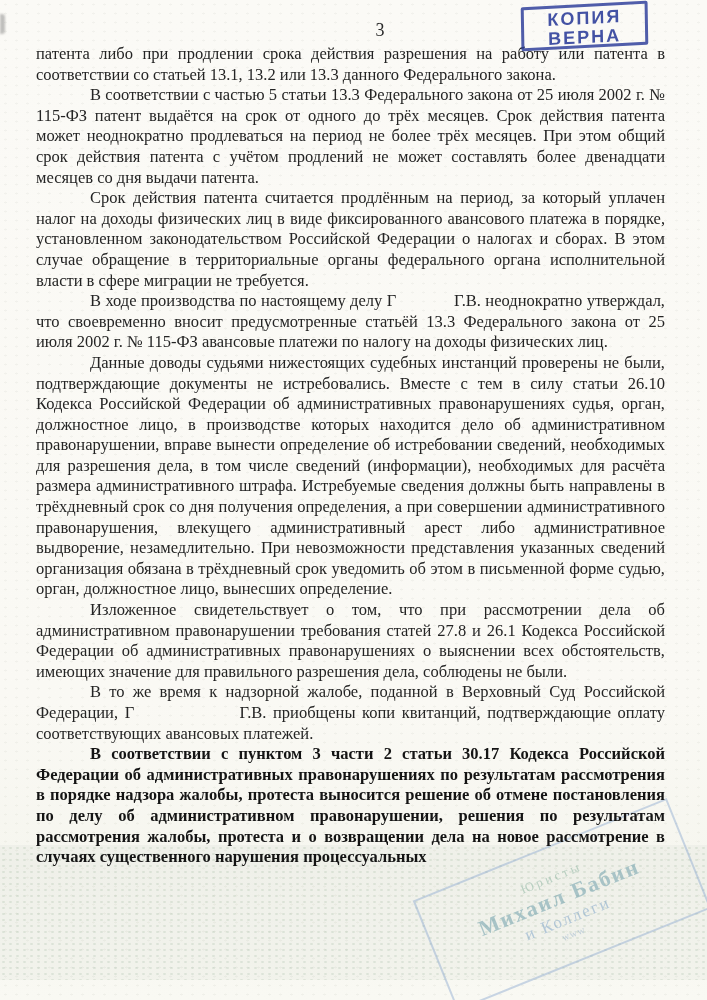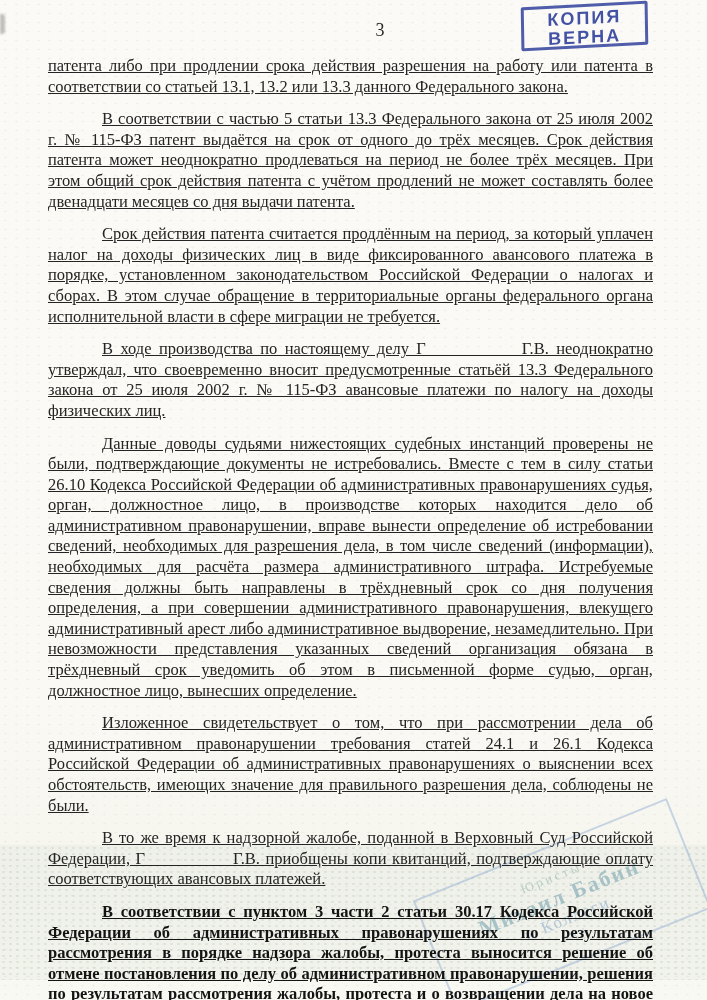--- a/index.html
+++ b/index.html
@@ -61,21 +61,21 @@
   .watermark .wm2{font-size:22px;font-weight:bold;letter-spacing:2px;color:rgba(120,165,175,0.6);}
   .watermark .wm3{font-size:17px;letter-spacing:2px;color:rgba(130,165,200,0.55);}
   .watermark .wm4{font-size:10px;letter-spacing:1px;color:rgba(140,170,200,0.5);}
   
   .text-col{
     position:absolute;left:36px;top:44px;width:629px;z-index:2;
     font-size:16.5px;line-height:20.6px;
     color:#242424;
     text-align:justify;
   }
-  .para{margin:12px;text-indent:54px;text-decoration:underline;}
+  .para{margin:0;text-indent:54px;}
   .para.noindent{text-indent:0;}
   .para.heavy{font-weight:bold;color:#141414;}
 </style>
 </head>
 <body>
 
 <div class="scan">
 
   <div class="noise"></div>
   <div class="tint-band"></div>
@@ -94,18 +94,18 @@
     <span class="wm3">и Коллеги</span>
     <span class="wm4">www</span>
   </div>
 
   <div class="text-col">
     <p class="para noindent">патента либо при продлении срока действия разрешения на работу или патента в соответствии со статьей 13.1, 13.2 или 13.3 данного Федерального закона.</p>
     <p class="para">В соответствии с частью 5 статьи 13.3 Федерального закона от 25 июля 2002 г. № 115-ФЗ патент выдаётся на срок от одного до трёх месяцев. Срок действия патента может неоднократно продлеваться на период не более трёх месяцев. При этом общий срок действия патента с учётом продлений не может составлять более двенадцати месяцев со дня выдачи патента.</p>
     <p class="para">Срок действия патента считается продлённым на период, за который уплачен налог на доходы физических лиц в виде фиксированного авансового платежа в порядке, установленном законодательством Российской Федерации о налогах и сборах. В этом случае обращение в территориальные органы федерального органа исполнительной власти в сфере миграции не требуется.</p>
     <p class="para">В ходе производства по настоящему делу Г&nbsp;&nbsp;&nbsp;&nbsp;&nbsp;&nbsp;&nbsp;&nbsp;&nbsp;&nbsp;&nbsp;&nbsp; Г.В. неоднократно утверждал, что своевременно вносит предусмотренные статьёй 13.3 Федерального закона от 25 июля 2002 г. № 115-ФЗ авансовые платежи по налогу на доходы физических лиц.</p>
     <p class="para">Данные доводы судьями нижестоящих судебных инстанций проверены не были, подтверждающие документы не истребовались. Вместе с тем в силу статьи 26.10 Кодекса Российской Федерации об административных правонарушениях судья, орган, должностное лицо, в производстве которых находится дело об административном правонарушении, вправе вынести определение об истребовании сведений, необходимых для разрешения дела, в том числе сведений (информации), необходимых для расчёта размера административного штрафа. Истребуемые сведения должны быть направлены в трёхдневный срок со дня получения определения, а при совершении административного правонарушения, влекущего административный арест либо административное выдворение, незамедлительно. При невозможности представления указанных сведений организация обязана в трёхдневный срок уведомить об этом в письменной форме судью, орган, должностное лицо, вынесших определение.</p>
-    <p class="para">Изложенное свидетельствует о том, что при рассмотрении дела об административном правонарушении требования статей 24.1 и 26.1 Кодекса Российской Федерации об административных правонарушениях о выяснении всех обстоятельств, имеющих значение для правильного разрешения дела, соблюдены не были.</p>
+    <p class="para">Изложенное свидетельствует о том, что при рассмотрении дела об административном правонарушении требования статей 27.8 и 26.1 Кодекса Российской Федерации об административных правонарушениях о выяснении всех обстоятельств, имеющих значение для правильного разрешения дела, соблюдены не были.</p>
     <p class="para">В то же время к надзорной жалобе, поданной в Верховный Суд Российской Федерации, Г&nbsp;&nbsp;&nbsp;&nbsp;&nbsp;&nbsp;&nbsp;&nbsp;&nbsp;&nbsp;&nbsp;&nbsp;&nbsp;&nbsp;&nbsp; Г.В. приобщены копи квитанций, подтверждающие оплату соответствующих авансовых платежей.</p>
     <p class="para heavy">В соответствии с пунктом 3 части 2 статьи 30.17 Кодекса Российской Федерации об административных правонарушениях по результатам рассмотрения в порядке надзора жалобы, протеста выносится решение об отмене постановления по делу об административном правонарушении, решения по результатам рассмотрения жалобы, протеста и о возвращении дела на новое рассмотрение в случаях существенного нарушения процессуальных</p>
   </div>
 
 </div>
 
 </body></html>

